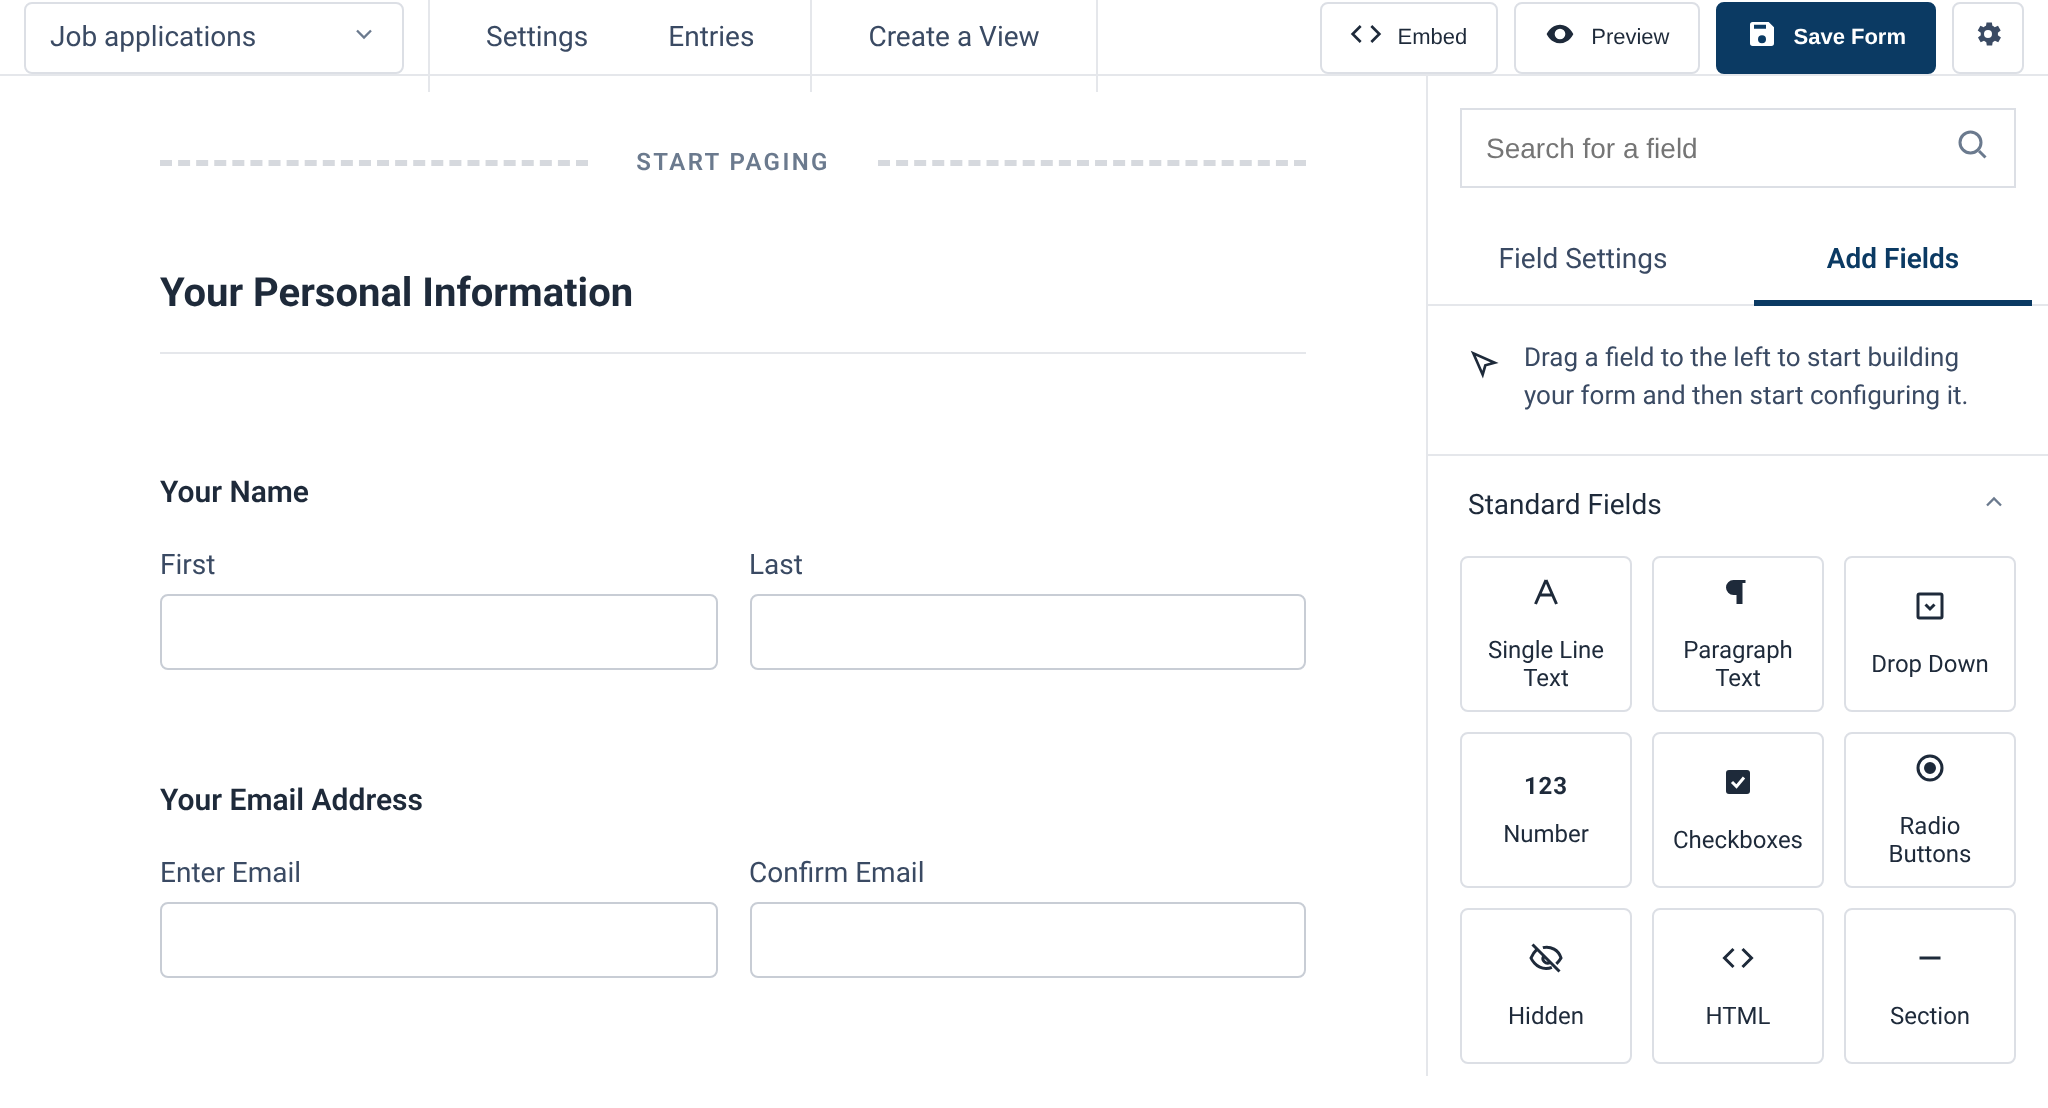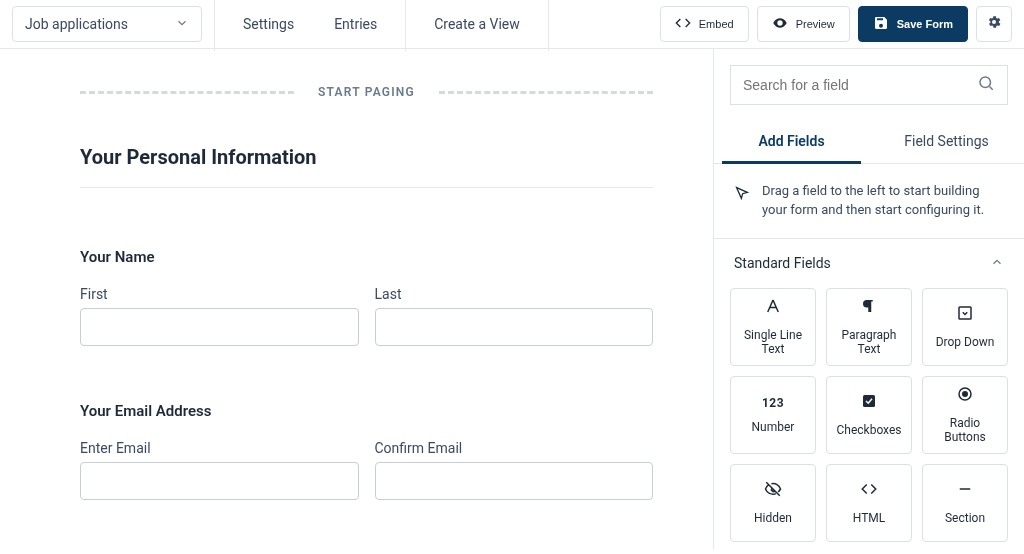--- a/index.html
+++ b/index.html
@@ -1,17 +1,17 @@
 <!DOCTYPE html>
 <html><head>
   <meta charset="utf-8">
   <style>
     * { box-sizing: border-box; margin: 0; padding: 0; }
     body { font-family: -apple-system, BlinkMacSystemFont, "Segoe UI", Roboto, sans-serif; background: #fff; color: #1e2a3a; width: 1024px; height: 554px; overflow: hidden; }
-    .topbar { display: flex; align-items: center; height: 49px; border-bottom: 1px solid #e5e7eb; padding: 0 12px; gap: 8px; }
+    .topbar { display: flex; align-items: center; height: 38px; border-bottom: 1px solid #e5e7eb; padding: 0 12px; gap: 8px; }
     .form-select { display: flex; align-items: center; justify-content: space-between; width: 190px; height: 36px; border: 1px solid #dcdfe5; border-radius: 4px; padding: 0 12px; color: #3a4a63; font-size: 14px; cursor: pointer; }
     .form-select .chev { color: #6b7a8e; }
     .vdiv { width: 1px; height: 54px; background: #e5e7eb; margin: 0 4px; }
     .navlink { padding: 8px 16px; color: #3a4a63; font-size: 14px; cursor: pointer; }
     .spacer { flex: 1; }
     .btn { display: inline-flex; align-items: center; gap: 8px; height: 36px; border: 1px solid #dcdfe5; border-radius: 4px; padding: 0 14px; background: #fff; color: #1e2a3a; font-size: 11px; cursor: pointer; }
     .btn-primary { background: #0b3a63; color: #fff; border-color: #0b3a63; font-weight: 600; }
     .icon-btn { width: 36px; height: 36px; display: inline-flex; align-items: center; justify-content: center; border: 1px solid #dcdfe5; border-radius: 4px; cursor: pointer; color: #3a4a63; }
     .main { display: flex; height: calc(554px - 54px); }
     .canvas { flex: 1; border-right: 1px solid #e5e7eb; padding: 36px 60px 0 80px; overflow: hidden; }
@@ -138,22 +138,22 @@
         <span>
           <svg viewBox="0 0 24 24" fill="none" stroke="currentColor" stroke-width="2">
               <circle cx="11" cy="11" r="7"></circle>
               <line x1="21" y1="21" x2="16.65" y2="16.65"></line>
             </svg>
         </span>
       </div>
     </div>
 
     <div class="tabs">
+      <div class="tab">Field Settings</div>
       <div class="tab active">Add Fields</div>
-      <div class="tab">Field Settings</div>
     </div>
 
     <div class="hint">
       <span class="cursor-svg">
         <svg width="16" height="16" viewBox="0 0 24 24" fill="none" stroke="#1e2a3a" stroke-width="2">
             <path d="M4 4l7 16 2-7 7-2z"></path>
           </svg>
       </span>
       <span>Drag a field to the left to start building your form and then start configuring it.</span>
     </div>

